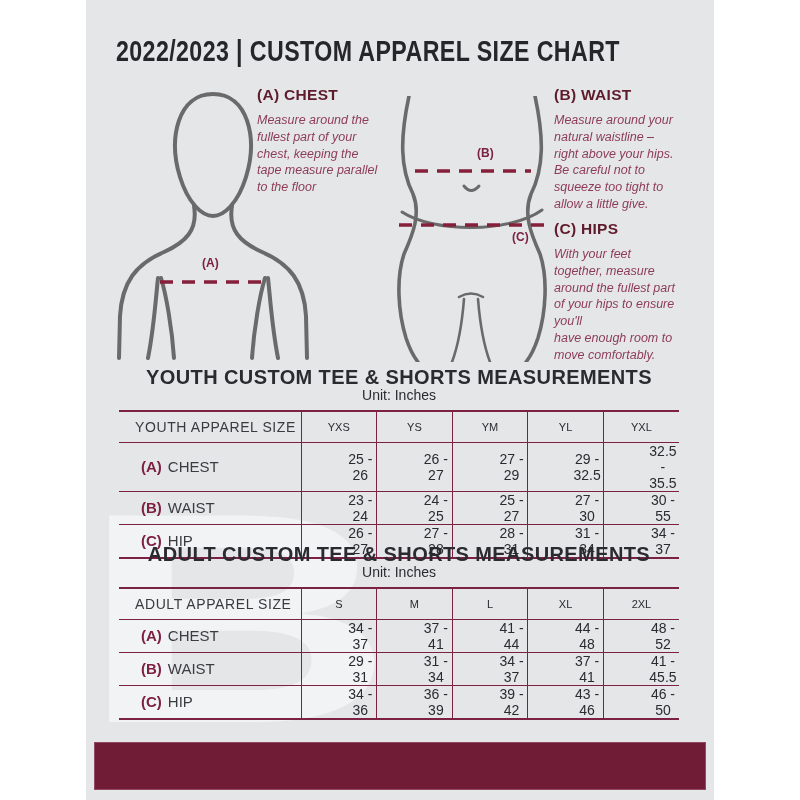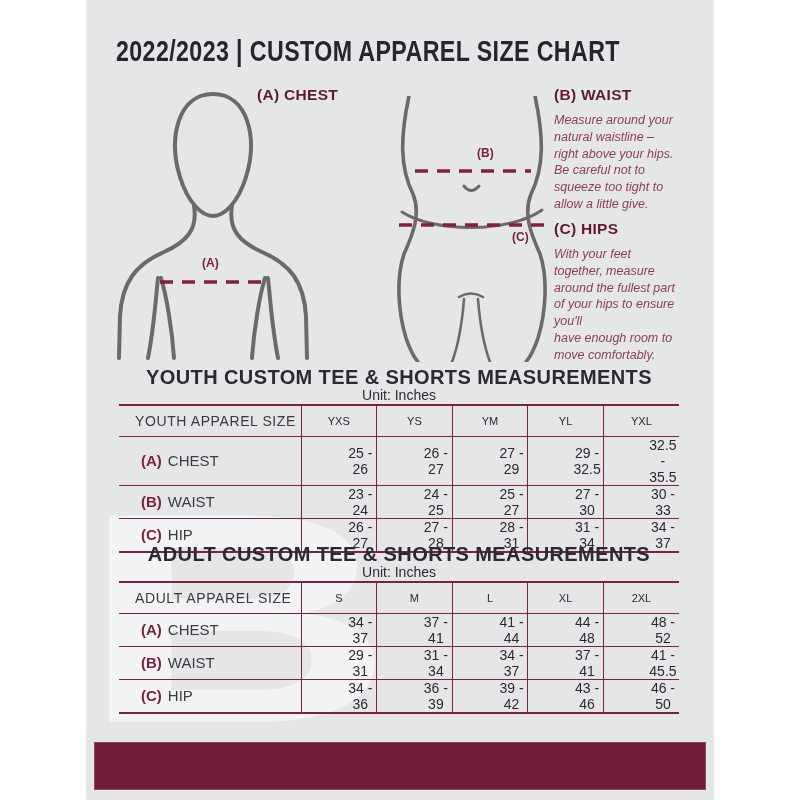--- a/index.html
+++ b/index.html
@@ -24,21 +24,21 @@
   .figure { position:absolute; }
   .diagram-label { position:absolute; color:#7b2141; font-weight:700; font-size:12px; }
   .guide-col { position:absolute; }
   .guide-h { font-size:15.5px; font-weight:800; color:#5e1b2c; letter-spacing:.3px; margin-bottom:8px; }
   .guide-p { font-size:12.5px; font-style:italic; font-weight:500; color:#8d3c56; line-height:1.34; white-space:pre-line; }
 
   
   .table-block { position:absolute; left:33px; width:560px; text-align:center; }
   .tb-title { font-size:20px; font-weight:700; color:#2b2b2f; letter-spacing:.4px; line-height:18px; }
   .tb-unit { font-size:14px; font-weight:500; color:#2b2b2f; line-height:18px; }
-  table { width:560px; border-collapse:collapse; table-layout:fixed; 
+  table { width:560px; border-collapse:collapse; table-layout:fixed; margin-top:6px;
     border-top:2.5px solid #7b2141; border-bottom:2px solid #7b2141; }
   col.c0 { width:182px; }
   th, td { border-left:1.5px solid #7b2141; font-weight:normal; }
   th:first-child, td:first-child { border-left:none; }
   thead th { height:31px; font-size:11px; font-weight:400; color:#2b2b2f; }
   thead th.c-first { font-size:14px; font-weight:400; color:#3a3a3e; letter-spacing:.6px; text-align:left; padding-left:16px; }
   tbody tr { border-top:1.5px solid #7b2141; }
   tbody td { height:29px; font-size:14px; color:#2b2b2f; text-align:center;padding-left:43px; }
   td.c-label { text-align:left; padding-left:22px; font-size:15px; color:#3c3c40; }
   td.c-label .key { color:#7b2141; font-weight:800; margin-right:6px; }
@@ -74,20 +74,25 @@
             <path d="M154,198 C156,216 158,248 164,278"></path>
             <path d="M151,198 C146,214 140,248 138,278"></path>
           </g>
           <path d="M46,202 L152,202" stroke="#851f3a" stroke-width="3.6" stroke-dasharray="13 9" fill="none"></path>
         </svg>
         <span class="diagram-label" style="left:88px; top:176px;">(A)</span>
       </div>
 
       <div class="guide-col" style="left:171px; top:86px; width:140px;">
         <div class="guide-h">(A) CHEST</div>
+        <div class="guide-p">Measure around the
+fullest part of your
+chest, keeping the
+tape measure parallel
+to the floor</div>
       </div>
 
       <div class="figure" style="left:306px; top:96px; width:160px; height:266px;">
         <svg width="160" height="266" viewBox="0 0 160 266">
           <g fill="none" stroke="#6a6a6a" stroke-width="3.6" stroke-linecap="round">
             <path d="M17,0 C8,42 8,72 21,98 C29,118 21,138 12,158 C4,182 6,216 14,242 C18,254 22,261 26,266"></path>
             <path d="M143,0 C152,42 152,72 139,98 C131,118 139,138 148,158 C156,182 154,216 146,242 C142,254 138,261 134,266"></path>
             <path d="M72,90 Q79,99 87,90" stroke-width="3"></path>
             <path d="M10,116 C42,137 118,137 150,114" stroke-width="3"></path>
             <path d="M67,201 Q79,194 91,201" stroke-width="2.6"></path>
@@ -152,21 +157,21 @@
               <td>27 - 29</td>
               <td>29 - 32.5</td>
               <td>32.5 - 35.5</td>
             </tr>
             <tr>
               <td class="c-label"><span class="key">(B)</span><span>WAIST</span></td>
               <td>23 - 24</td>
               <td>24 - 25</td>
               <td>25 - 27</td>
               <td>27 - 30</td>
-              <td>30 - 33</td>
+              <td>30 - 55</td>
             </tr>
             <tr>
               <td class="c-label"><span class="key">(C)</span><span>HIP</span></td>
               <td>26 - 27</td>
               <td>27 - 28</td>
               <td>28 - 31</td>
               <td>31 - 34</td>
               <td>34 - 37</td>
             </tr>
           </tbody>

